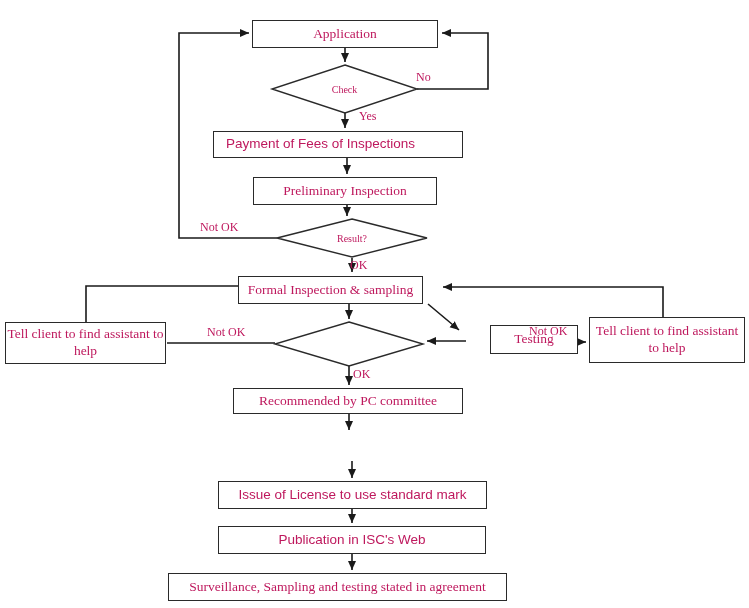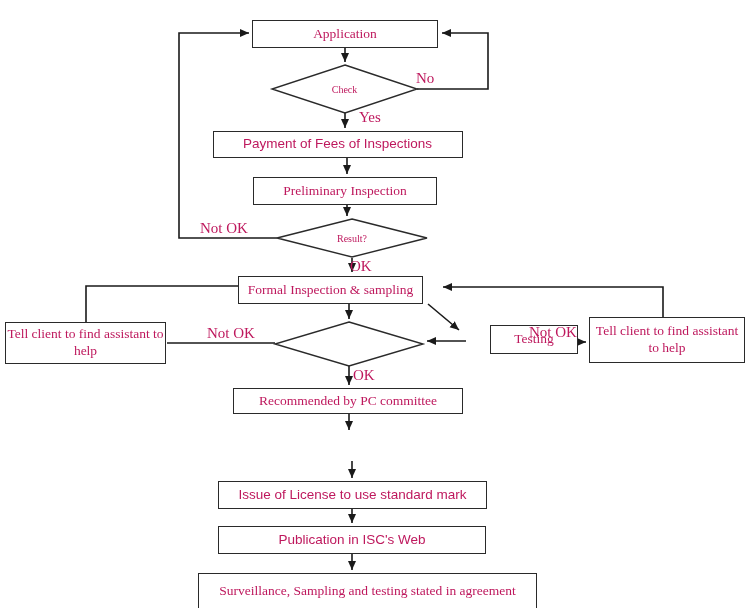--- a/index.html
+++ b/index.html
@@ -8,26 +8,26 @@
     font-family:"Liberation Serif", serif;color:#be185d;overflow:hidden;
   }
   .wires{position:absolute;left:0;top:0;width:749px;height:608px;}
   .box{
     position:absolute;box-sizing:border-box;background:#ffffff;
     border:1.6px solid #2a2a2a;
     display:flex;align-items:center;justify-content:center;
     text-align:center;font-size:13.5px;line-height:1.25;
   }
   .sans{font-family:"Liberation Sans", sans-serif;}
-  .pad-left{justify-content:flex-start;text-align:left;padding-left:29px;}
+  .pad-left{justify-content:flex-start;text-align:left;padding-left:12px;}
   .dlabel{
     position:absolute;display:flex;align-items:center;justify-content:center;
     font-size:10px;background:transparent;pointer-events:none;
   }
-  .elabel{position:absolute;font-size:15px;white-space:nowrap;}
+  .elabel{position:absolute;font-size:12px;white-space:nowrap;}
 </style>
 </head>
 <body>
 
 <div class="stage">
 
   <svg class="wires" viewBox="0 0 749 608" xmlns="http://www.w3.org/2000/svg">
     <defs>
       <marker id="ah" markerWidth="10" markerHeight="9" refX="9" refY="4" orient="auto" markerUnits="userSpaceOnUse">
         <path d="M0,0 L9,4 L0,8 z" fill="#1a1a1a"></path>
@@ -75,21 +75,21 @@
 
   <div class="box" style="left:589px;top:317px;width:156px;height:46px">Tell client to find assistant to help</div>
 
   <div class="box" style="left:233px;top:388px;width:230px;height:26px">Recommended by PC committee</div>
 
 
   <div class="box sans" style="left:218px;top:481px;width:269px;height:28px">Issue of License to use standard mark</div>
 
   <div class="box sans" style="left:218px;top:526px;width:268px;height:28px">Publication in ISC's Web</div>
 
-  <div class="box" style="left:198px;top:573px;width:339px;height:36px">Surveillance, Sampling and testing stated in agreement</div>
+  <div class="box" style="left:168px;top:573px;width:339px;height:28px">Surveillance, Sampling and testing stated in agreement</div>
 
   <div class="dlabel" style="left:272px;top:65px;width:145px;height:48px">Check</div>
 
   <div class="dlabel" style="left:277px;top:219px;width:150px;height:38px">Result?</div>
 
 
   <div class="elabel" style="left:416px;top:70px">No</div>
 
   <div class="elabel" style="left:359px;top:109px">Yes</div>
 

